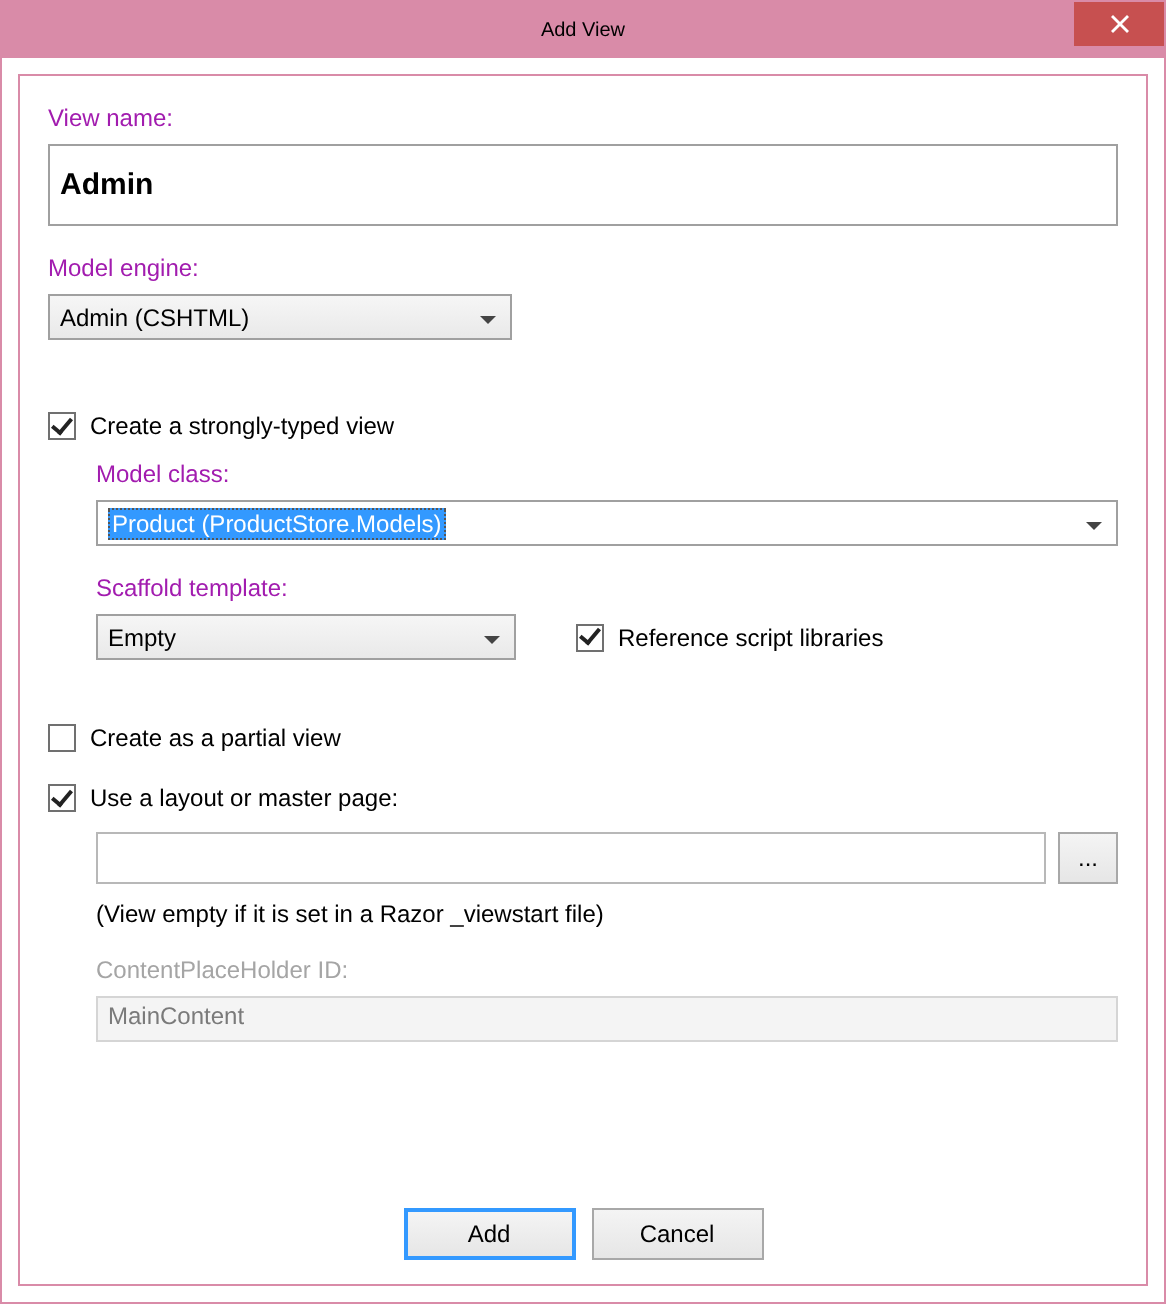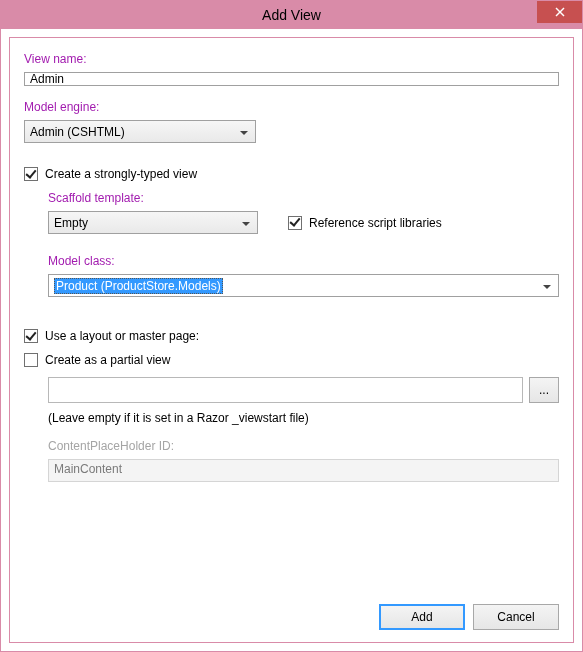--- a/index.html
+++ b/index.html
@@ -26,21 +26,21 @@
       height: 28px;
       background: #d98ba8;
       display: flex;
       align-items: center;
       justify-content: center;
       position: relative;
       flex-shrink: 0;
     }
     .titlebar-title {
       color: #000;
-      font-size: 14px;
+      font-size: 10px;
     }
     .titlebar-close {
       position: absolute;
       right: 0;
       top: 0;
       width: 45px;
       height: 22px;
       background: #c75050;
       display: flex;
       align-items: center;
@@ -63,25 +63,26 @@
     .field-group {
       margin-bottom: 14px;
     }
     .field-label {
       display: block;
       color: #a21caf;
       margin-bottom: 6px;
     }
     .text-input {
       width: 100%;
-      height: 14px;
+      height: 41px;
       border: 1px solid #a0a0a0;
       padding: 2px 5px;
-      font-size: 12px;
-      background: #fff;
+      font-size: 15px;
+      background: #fff;
+      font-weight: bold;
     }
     .select-box {
       width: 232px;
       height: 23px;
       border: 1px solid #a0a0a0;
       background: linear-gradient(#f6f6f6, #e9e9e9);
       padding: 2px 22px 2px 5px;
       position: relative;
       display: flex;
       align-items: center;
@@ -106,21 +107,21 @@
       color: #fff;
       border: 1px dotted #555;
       padding: 0 1px;
     }
     .checkbox-row {
       display: flex;
       align-items: center;
       margin-bottom: 10px;
     }
     .checkbox-row.top-gap {
-      margin-top: 4px;
+      margin-top: 16px;
     }
     .checkbox {
       width: 14px;
       height: 14px;
       border: 1px solid #707070;
       background: #fff;
       margin-right: 7px;
       display: flex;
       align-items: center;
       justify-content: center;
@@ -185,21 +186,21 @@
       border: 1px solid #d5d5d5;
       background: #f4f4f4;
       padding: 2px 5px;
       color: #7a7a7a;
     }
     .spacer {
       flex: 1;
     }
     .button-row {
       display: flex;
-      justify-content: flex-end;
+      justify-content: center;
       gap: 8px;
       margin-top: 12px;
     }
     .dlg-btn {
       width: 86px;
       height: 26px;
       border: 1px solid #a8a8a8;
       background: linear-gradient(#f4f4f4, #e6e6e6);
       display: flex;
       align-items: center;
@@ -236,62 +237,62 @@
     <div class="field-group gap-large">
       <span class="field-label">Model engine:</span>
       <div class="select-box">
         <span class="sel-text">Admin (CSHTML)</span>
       </div>
     </div>
 
     <div class="checkbox-row top-gap gap-medium">
       <div class="checkbox checked"></div>
       <span>Create a strongly-typed view</span>
+    </div>
+
+    <div class="indent field-group">
+      <span class="field-label">Model class:</span>
+      <div class="select-box full-width">
+        <span class="sel-text highlight">Product (ProductStore.Models)</span>
+      </div>
     </div>
 
     <div class="indent">
       <span class="field-label">Scaffold template:</span>
       <div class="scaffold-row gap-large">
         <div class="select-box" style="width:210px">
           <span class="sel-text">Empty</span>
         </div>
         <div class="ref-check-row">
           <div class="checkbox checked"></div>
           <span>Reference script libraries</span>
         </div>
       </div>
     </div>
 
-    <div class="indent field-group">
-      <span class="field-label">Model class:</span>
-      <div class="select-box full-width">
-        <span class="sel-text highlight">Product (ProductStore.Models)</span>
-      </div>
-    </div>
-
     <div style="height:12px"></div>
+
+    <div class="checkbox-row">
+      <div class="checkbox"></div>
+      <span>Create as a partial view</span>
+    </div>
 
     <div class="checkbox-row" style="margin-top:6px">
       <div class="checkbox checked"></div>
       <span>Use a layout or master page:</span>
-    </div>
-
-    <div class="checkbox-row">
-      <div class="checkbox"></div>
-      <span>Create as a partial view</span>
     </div>
 
     <div class="indent">
       <div class="layout-row">
         <input type="text" class="layout-input" value="" style="">
         <div class="browse-btn">
           <span>...</span>
         </div>
       </div>
-      <div class="hint-text">(Leave empty if it is set in a Razor _viewstart file)</div>
+      <div class="hint-text">(View empty if it is set in a Razor _viewstart file)</div>
 
       <div class="disabled-label">ContentPlaceHolder ID:</div>
       <div class="disabled-input">
         <span>MainContent</span>
       </div>
     </div>
 
     <div class="spacer"></div>
 
     <div class="button-row">

